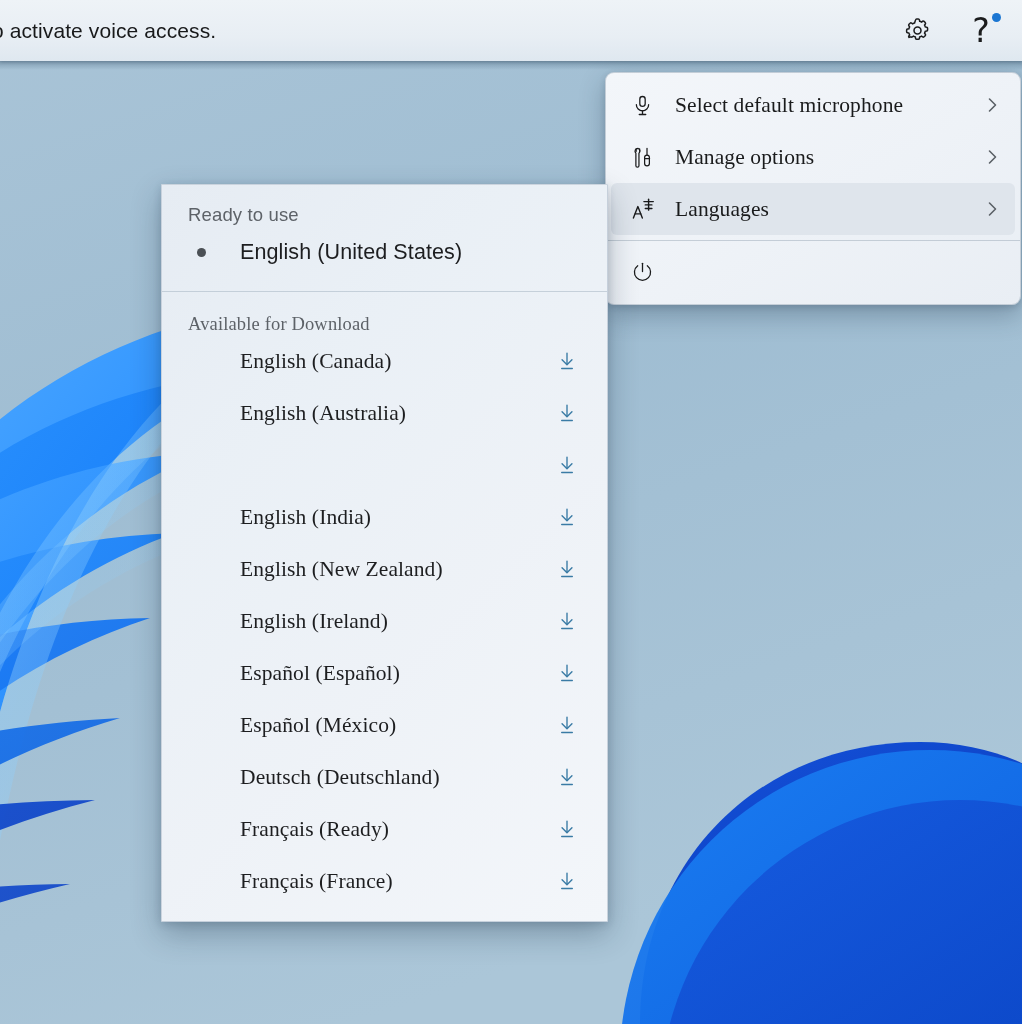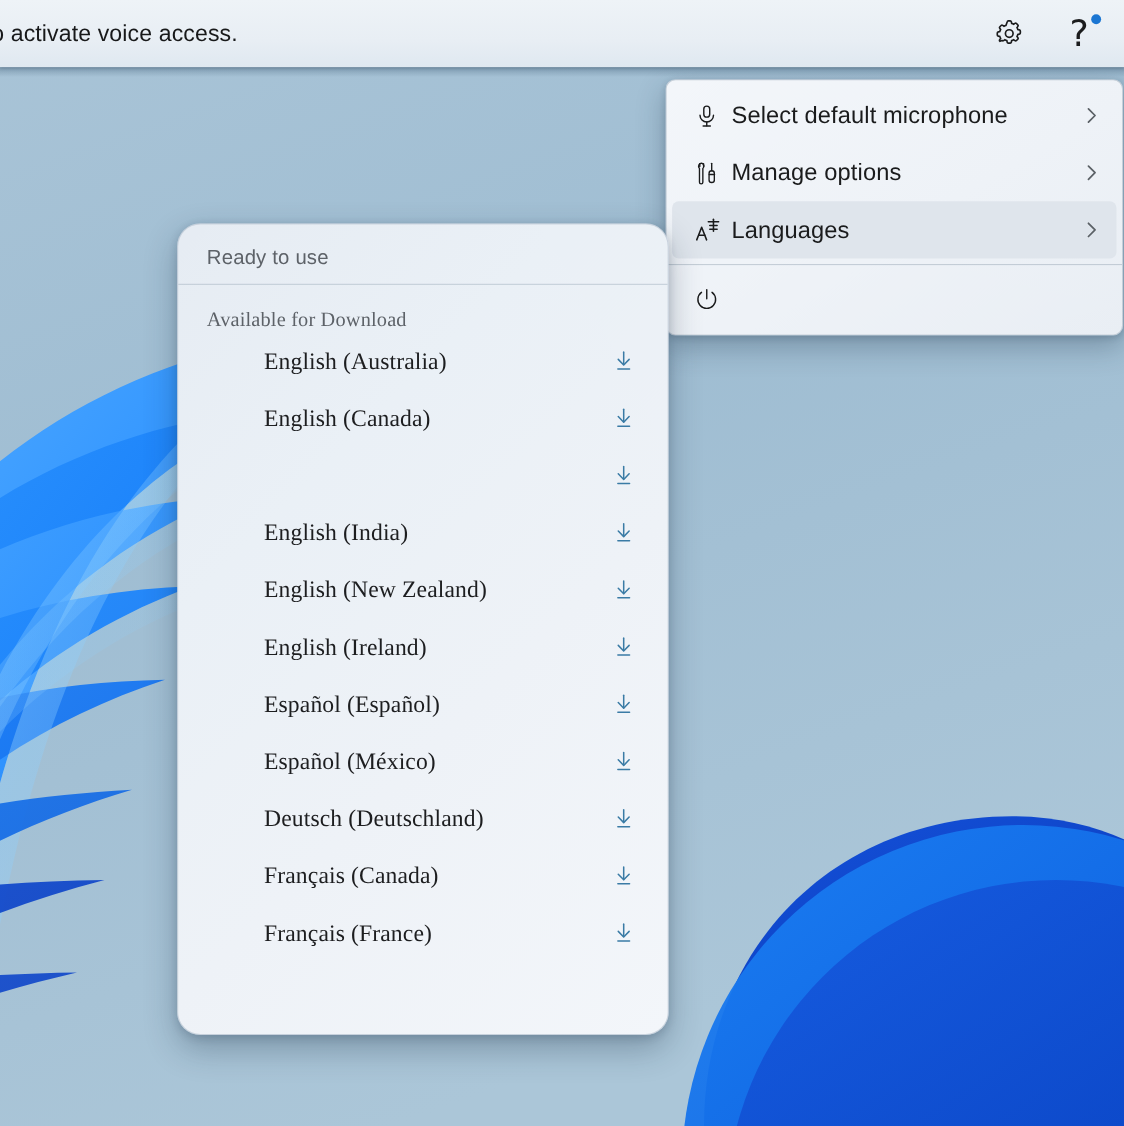--- a/index.html
+++ b/index.html
@@ -109,21 +109,23 @@
     width: 34px;
     display: flex;
     align-items: center;
     justify-content: flex-start;
     flex: 0 0 34px;
   }
   .menu-label {
     font-size: 21.5px;
     color: #1a1b1c;
     letter-spacing: .1px;
+    margin-left: 10px;
     white-space: nowrap;
+    font-family: Liberation Serif, serif;
   }
   .menu-chevron {
     margin-left: auto;
     color: #5b6166;
     display: flex;
     align-items: center;
   }
   .menu-sep {
     height: 1px;
     background: rgba(150,165,180,.48);
@@ -132,25 +134,24 @@
 
   
   #lang-panel {
     position: absolute;
     left: 161px;
     top: 184px;
     width: 445px;
     height: 736px;
     background: linear-gradient(135deg, #e6ecf3 0%, #eaf0f6 30%, #eef2f7 60%, #f3f6fa 100%);
     border: 1px solid rgba(165,180,195,.5);
-    border-radius: 21px;
+    border-radius: 1px;
     box-shadow: 0 12px 30px rgba(20,40,60,.30), 0 2px 8px rgba(20,40,60,.16);
     z-index: 35;
     overflow: hidden;
-    margin-top: 19px;
   }
   .lang-section-title {
     font-size: 18.5px;
     color: #5d6268;
     padding-left: 26px;
     letter-spacing: .15px;
   }
   #ready-title { padding-top: 19px; }
   #avail-title { padding-top: 20px; }
 
@@ -345,50 +346,54 @@
         </svg>
       </span>
     </div>
   </div>
 
   <div id="lang-panel">
 
     <div id="ready-group">
       <div id="ready-title" class="lang-section-title">Ready to use</div>
 
+      <div class="lang-row" id="ready-row">
+        <span class="lang-bullet"></span>
+        <span class="lang-name">English (United States)</span>
+      </div>
     </div>
 
     <div class="lang-sep"></div>
 
     <div id="avail-list">
       <div id="avail-title" class="lang-section-title">Available for Download</div>
 
       <div class="lang-row avail-row">
+        <span class="lang-name">English (Canada)</span>
+        <span class="dl-icon">
+          <svg width="22" height="22" viewBox="0 0 24 24" fill="none" stroke="#3a7ba5" stroke-width="1.5" stroke-linecap="round" stroke-linejoin="round">
+            <path d="M12 3.4v12.2"></path>
+              <polyline points="6.6,10.6 12,16.2 17.4,10.6"></polyline>
+              <path d="M6.2 20.2h11.6"></path>
+          </svg>
+        </span>
+      </div>
+
+      <div class="lang-row avail-row">
         <span class="lang-name">English (Australia)</span>
         <span class="dl-icon">
           <svg width="22" height="22" viewBox="0 0 24 24" fill="none" stroke="#3a7ba5" stroke-width="1.5" stroke-linecap="round" stroke-linejoin="round">
             <path d="M12 3.4v12.2"></path>
               <polyline points="6.6,10.6 12,16.2 17.4,10.6"></polyline>
               <path d="M6.2 20.2h11.6"></path>
           </svg>
         </span>
       </div>
 
       <div class="lang-row avail-row">
-        <span class="lang-name">English (Canada)</span>
-        <span class="dl-icon">
-          <svg width="22" height="22" viewBox="0 0 24 24" fill="none" stroke="#3a7ba5" stroke-width="1.5" stroke-linecap="round" stroke-linejoin="round">
-            <path d="M12 3.4v12.2"></path>
-              <polyline points="6.6,10.6 12,16.2 17.4,10.6"></polyline>
-              <path d="M6.2 20.2h11.6"></path>
-          </svg>
-        </span>
-      </div>
-
-      <div class="lang-row avail-row">
         <span class="dl-icon">
           <svg width="22" height="22" viewBox="0 0 24 24" fill="none" stroke="#3a7ba5" stroke-width="1.5" stroke-linecap="round" stroke-linejoin="round">
             <path d="M12 3.4v12.2"></path>
               <polyline points="6.6,10.6 12,16.2 17.4,10.6"></polyline>
               <path d="M6.2 20.2h11.6"></path>
           </svg>
         </span>
       </div>
 
       <div class="lang-row avail-row">
@@ -451,21 +456,21 @@
         <span class="dl-icon">
           <svg width="22" height="22" viewBox="0 0 24 24" fill="none" stroke="#3a7ba5" stroke-width="1.5" stroke-linecap="round" stroke-linejoin="round">
             <path d="M12 3.4v12.2"></path>
               <polyline points="6.6,10.6 12,16.2 17.4,10.6"></polyline>
               <path d="M6.2 20.2h11.6"></path>
           </svg>
         </span>
       </div>
 
       <div class="lang-row avail-row">
-        <span class="lang-name">Français (Canada)</span>
+        <span class="lang-name">Français (Ready)</span>
         <span class="dl-icon">
           <svg width="22" height="22" viewBox="0 0 24 24" fill="none" stroke="#3a7ba5" stroke-width="1.5" stroke-linecap="round" stroke-linejoin="round">
             <path d="M12 3.4v12.2"></path>
               <polyline points="6.6,10.6 12,16.2 17.4,10.6"></polyline>
               <path d="M6.2 20.2h11.6"></path>
           </svg>
         </span>
       </div>
 
       <div class="lang-row avail-row">

